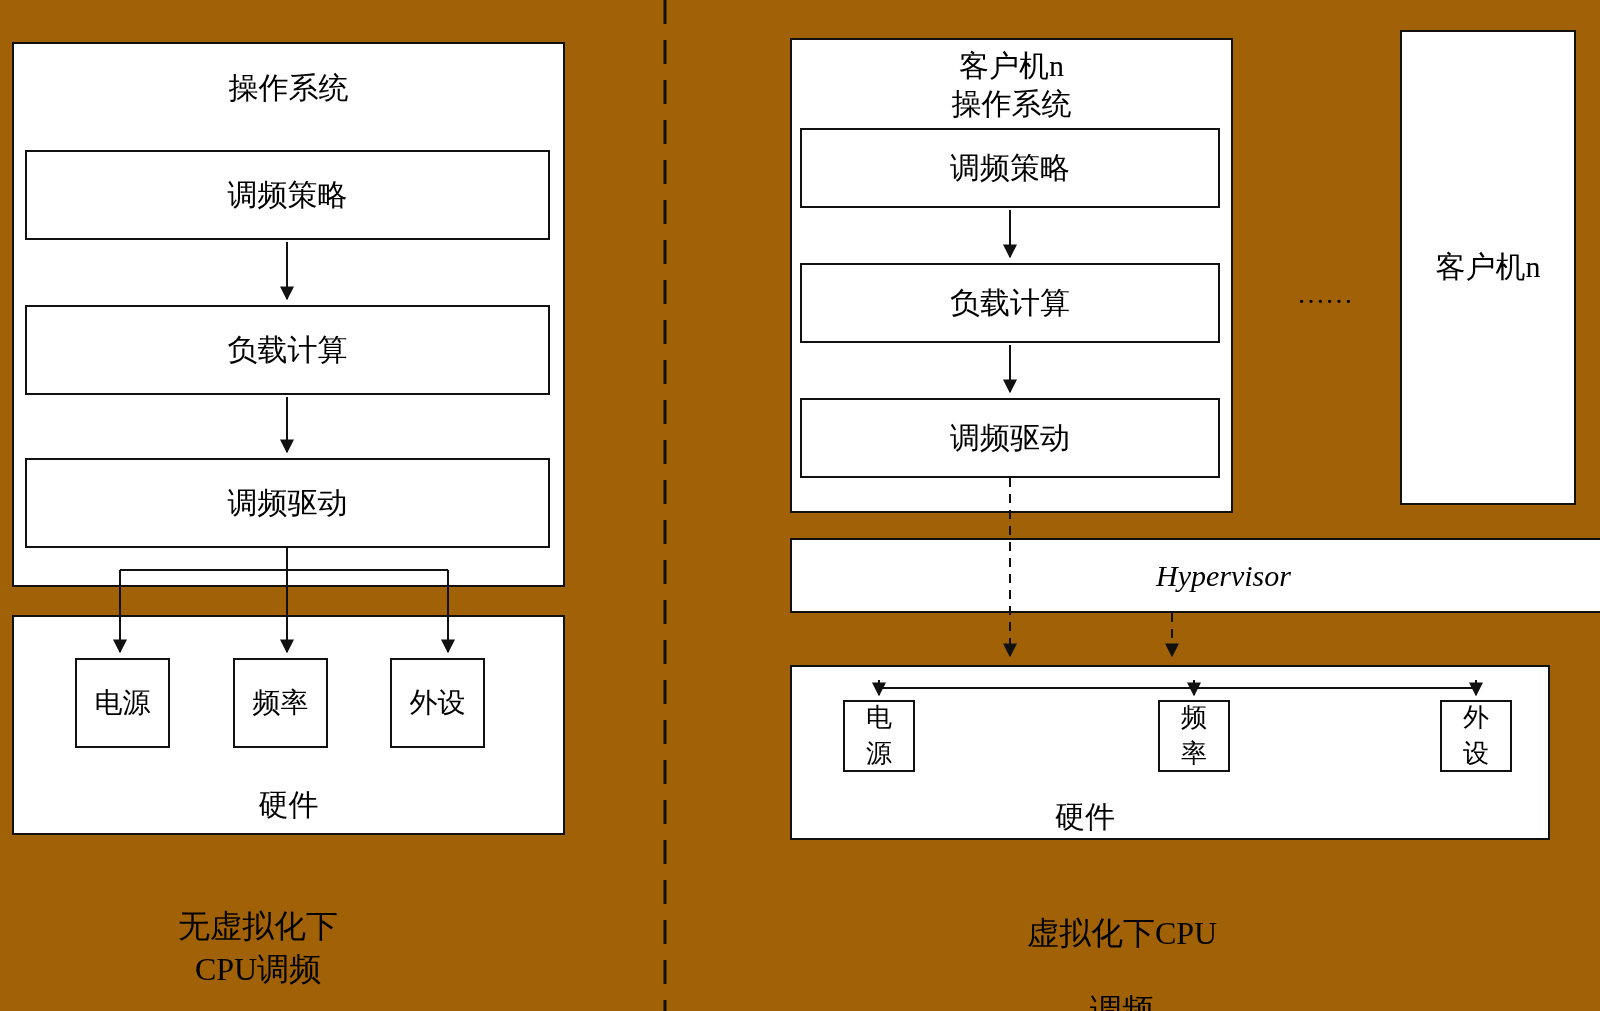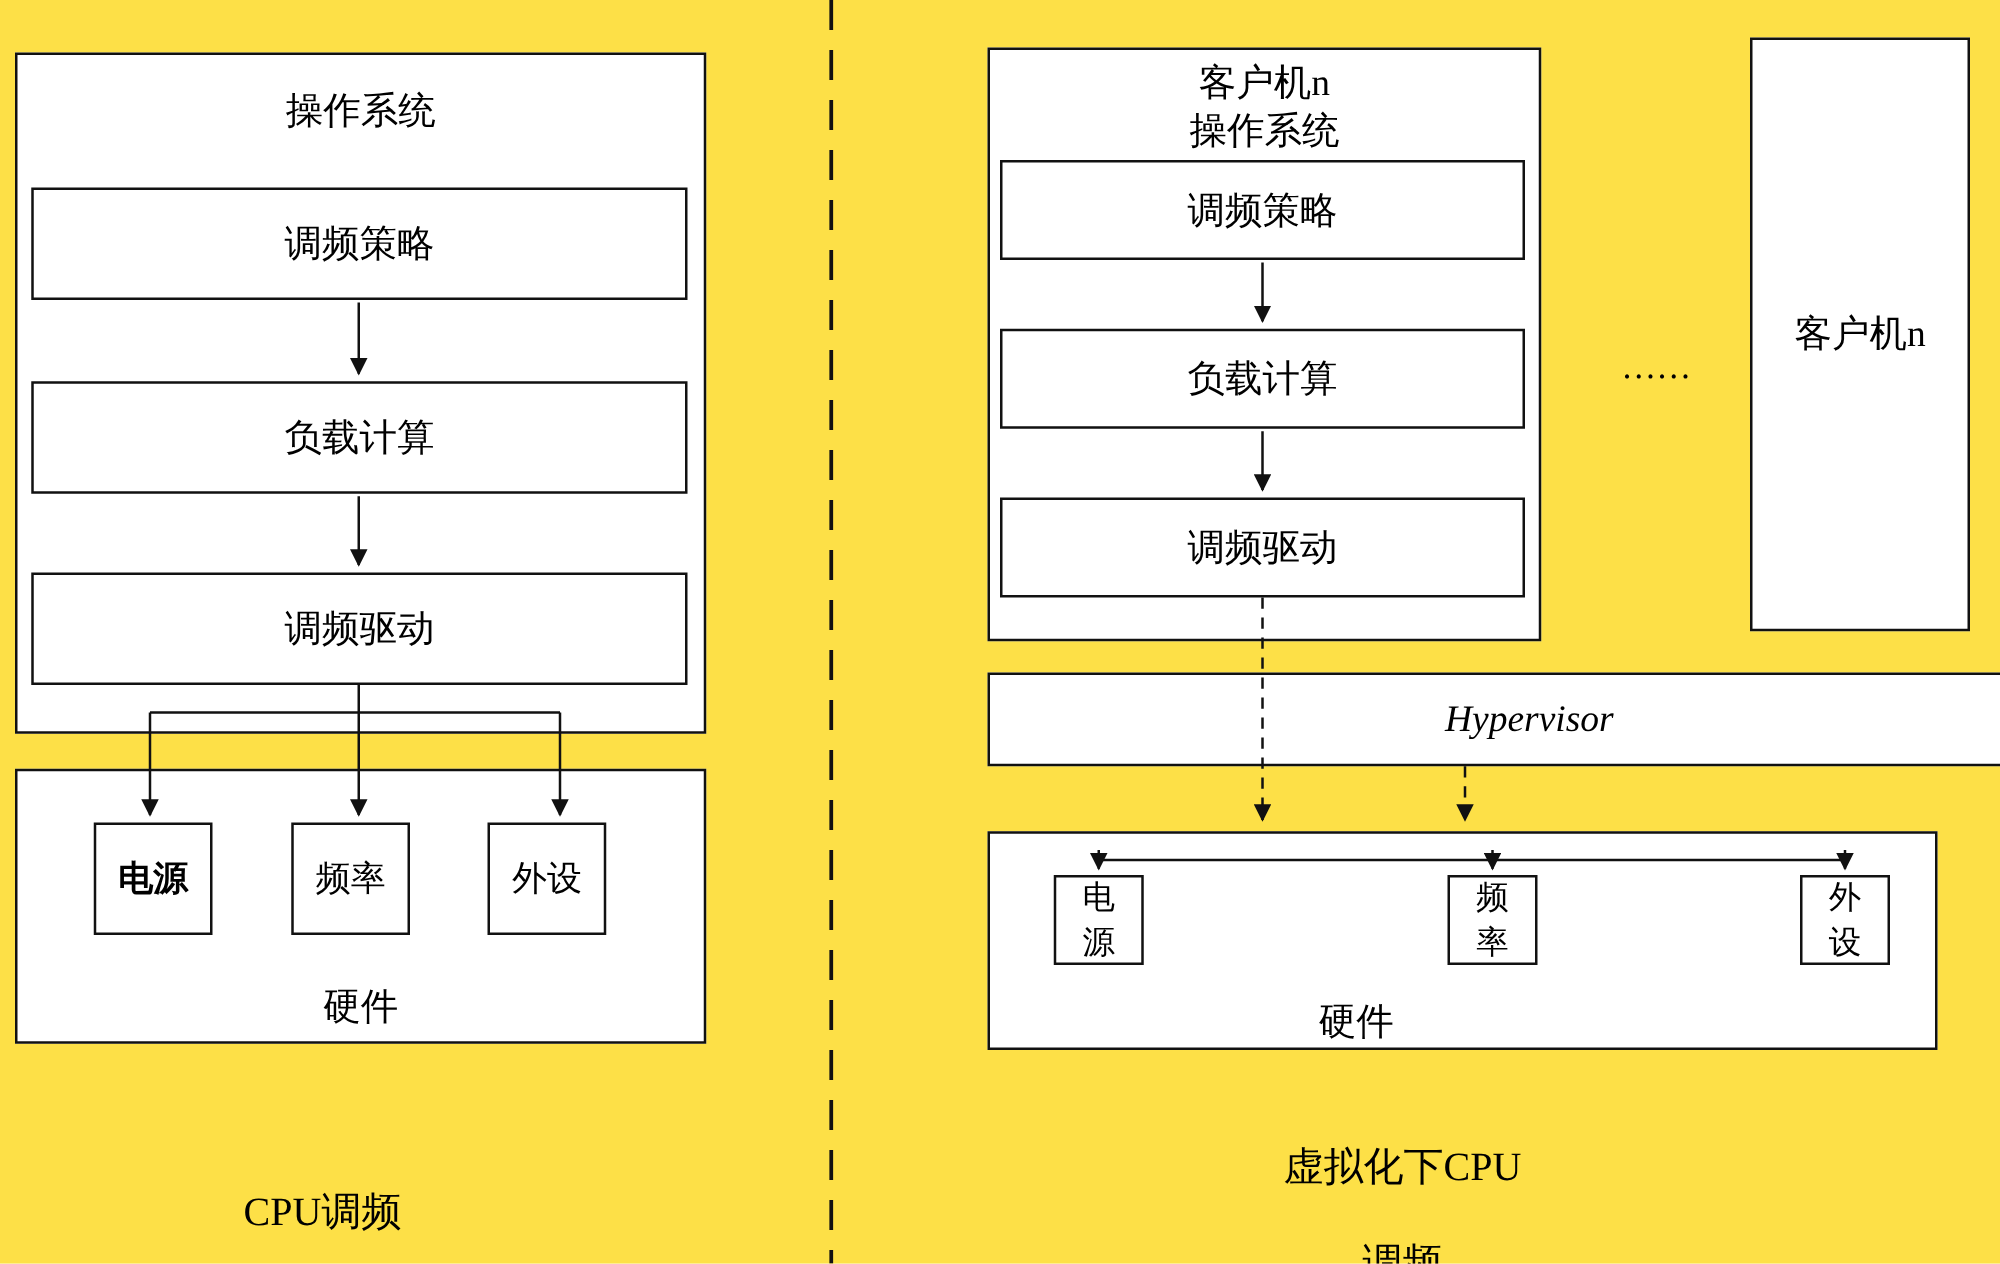--- a/index.html
+++ b/index.html
@@ -5,21 +5,21 @@
   * { margin: 0; padding: 0; box-sizing: border-box; }
   html, body { background: #ffffff; }
   body {
     font-family: "Liberation Serif", "DejaVu Serif", serif;
     color: #000;
   }
   .canvas {
     position: relative;
     width: 1600px;
     height: 1011px;
-    background: #fde047;
+    background: #a16207;
     overflow: hidden;
   }
   .box {
     position: absolute;
     border: 2px solid #111;
     background: #ffffff;
   }
   .center {
     display: flex;
     align-items: center;
@@ -43,21 +43,21 @@
   .fs32 { font-size: 32px; }
 
   
   .l-os        { left: 12px;  top: 42px;  width: 553px; height: 545px; }
   .l-os-title  { left: 12px;  top: 68px;  width: 553px; }
   .l-policy    { left: 25px;  top: 150px; width: 525px; height: 90px; }
   .l-load      { left: 25px;  top: 305px; width: 525px; height: 90px; }
   .l-driver    { left: 25px;  top: 458px; width: 525px; height: 90px; }
   .l-hw        { left: 12px;  top: 615px; width: 553px; height: 220px; }
   .l-hw-title  { left: 12px;  top: 785px; width: 553px; }
-  .l-power     { left: 75px;  top: 658px; width: 95px;  height: 90px; font-weight: bold; }
+  .l-power     { left: 75px;  top: 658px; width: 95px;  height: 90px; }
   .l-freq      { left: 233px; top: 658px; width: 95px;  height: 90px; }
   .l-periph    { left: 390px; top: 658px; width: 95px;  height: 90px; }
   .l-cap1      { left: 108px; top: 905px; width: 300px; }
   .l-cap2      { left: 108px; top: 948px; width: 300px; text-align: center; }
 
   
   .r-os        { left: 790px;  top: 38px;  width: 443px; height: 475px; }
   .r-os-title1 { left: 790px;  top: 46px;  width: 443px; }
   .r-os-title2 { left: 790px;  top: 84px;  width: 443px; }
   .r-policy    { left: 800px;  top: 128px; width: 420px; height: 80px; }
@@ -95,20 +95,21 @@
   <div class="box center fs30 l-load">负载计算</div>
   <div class="box center fs30 l-driver">调频驱动</div>
 
   <div class="box l-hw"></div>
   <div class="label fs30 l-hw-title">硬件</div>
 
   <div class="box center fs28 l-power">电源</div>
   <div class="box center fs28 l-periph">外设</div>
   <div class="box center fs28 l-freq">频率</div>
 
+  <div class="label fs32 l-cap1">无虚拟化下</div>
   <div class="label fs32 l-cap2">CPU调频</div>
 
   <div class="box r-os"></div>
   <div class="label fs30 r-os-title1">客户机n</div>
   <div class="label fs30 r-os-title2">操作系统</div>
 
   <div class="box center fs30 r-policy">调频策略</div>
   <div class="box center fs30 r-load">负载计算</div>
   <div class="box center fs30 r-driver">调频驱动</div>
 

